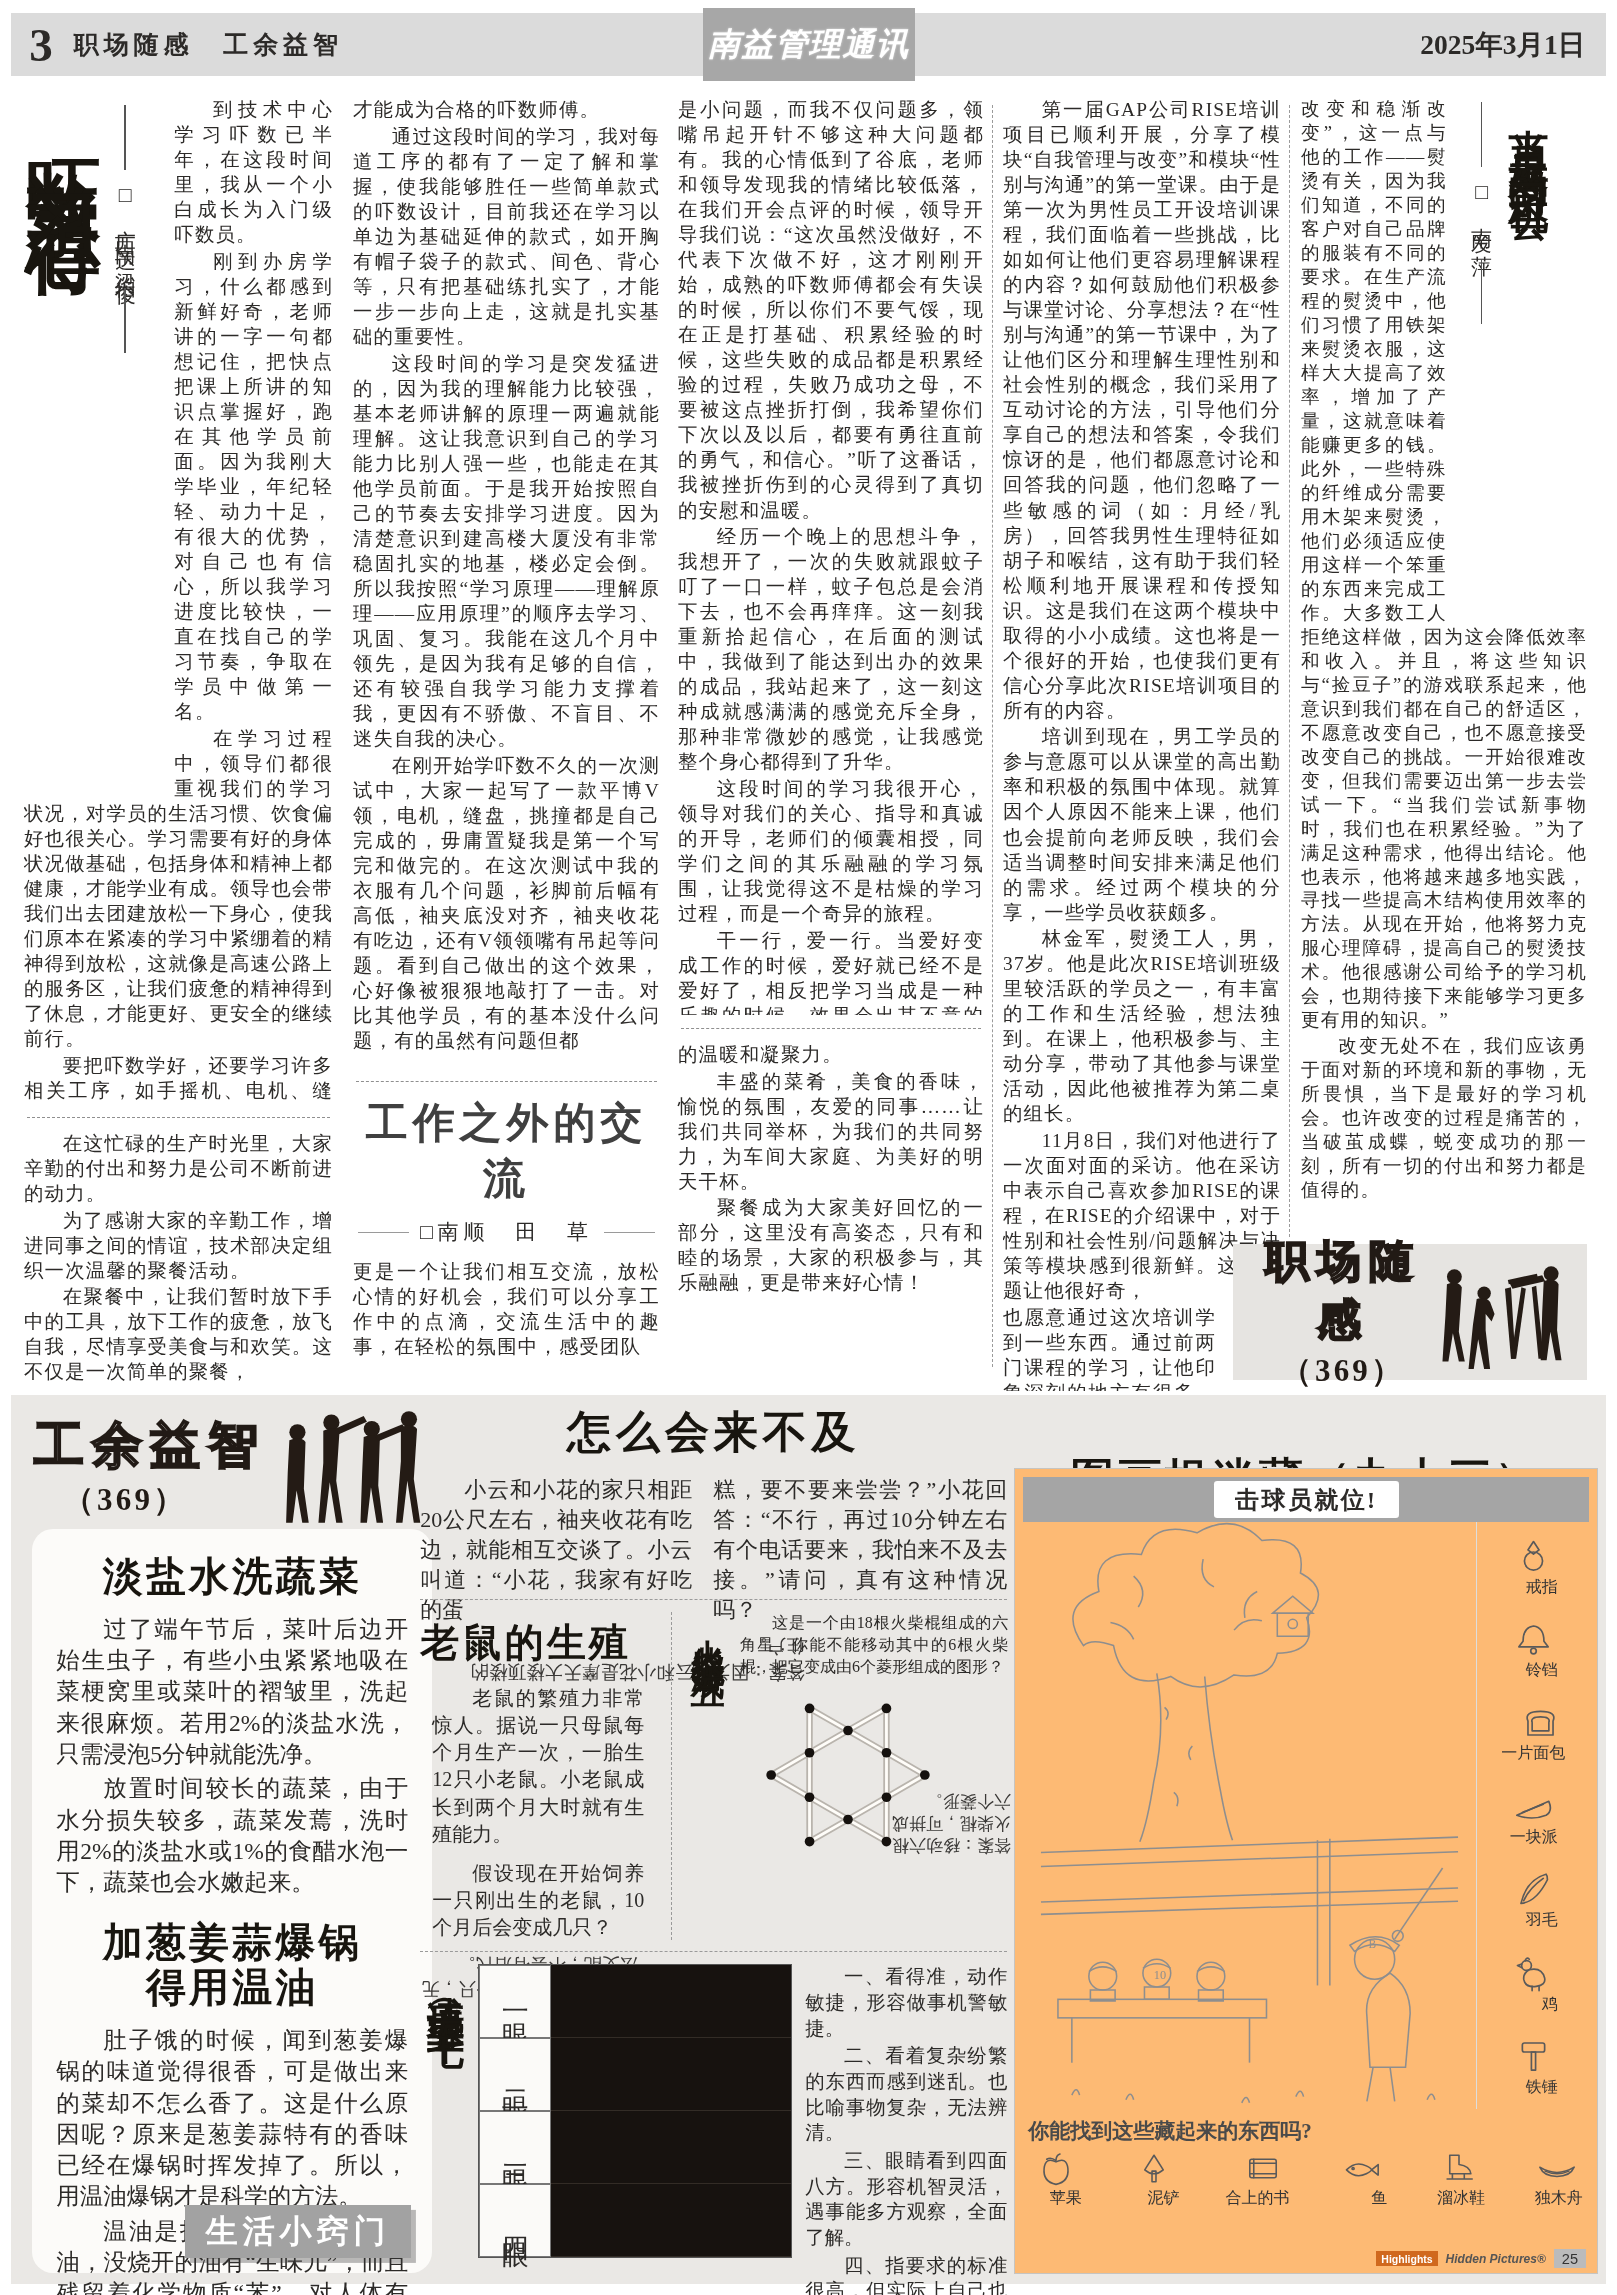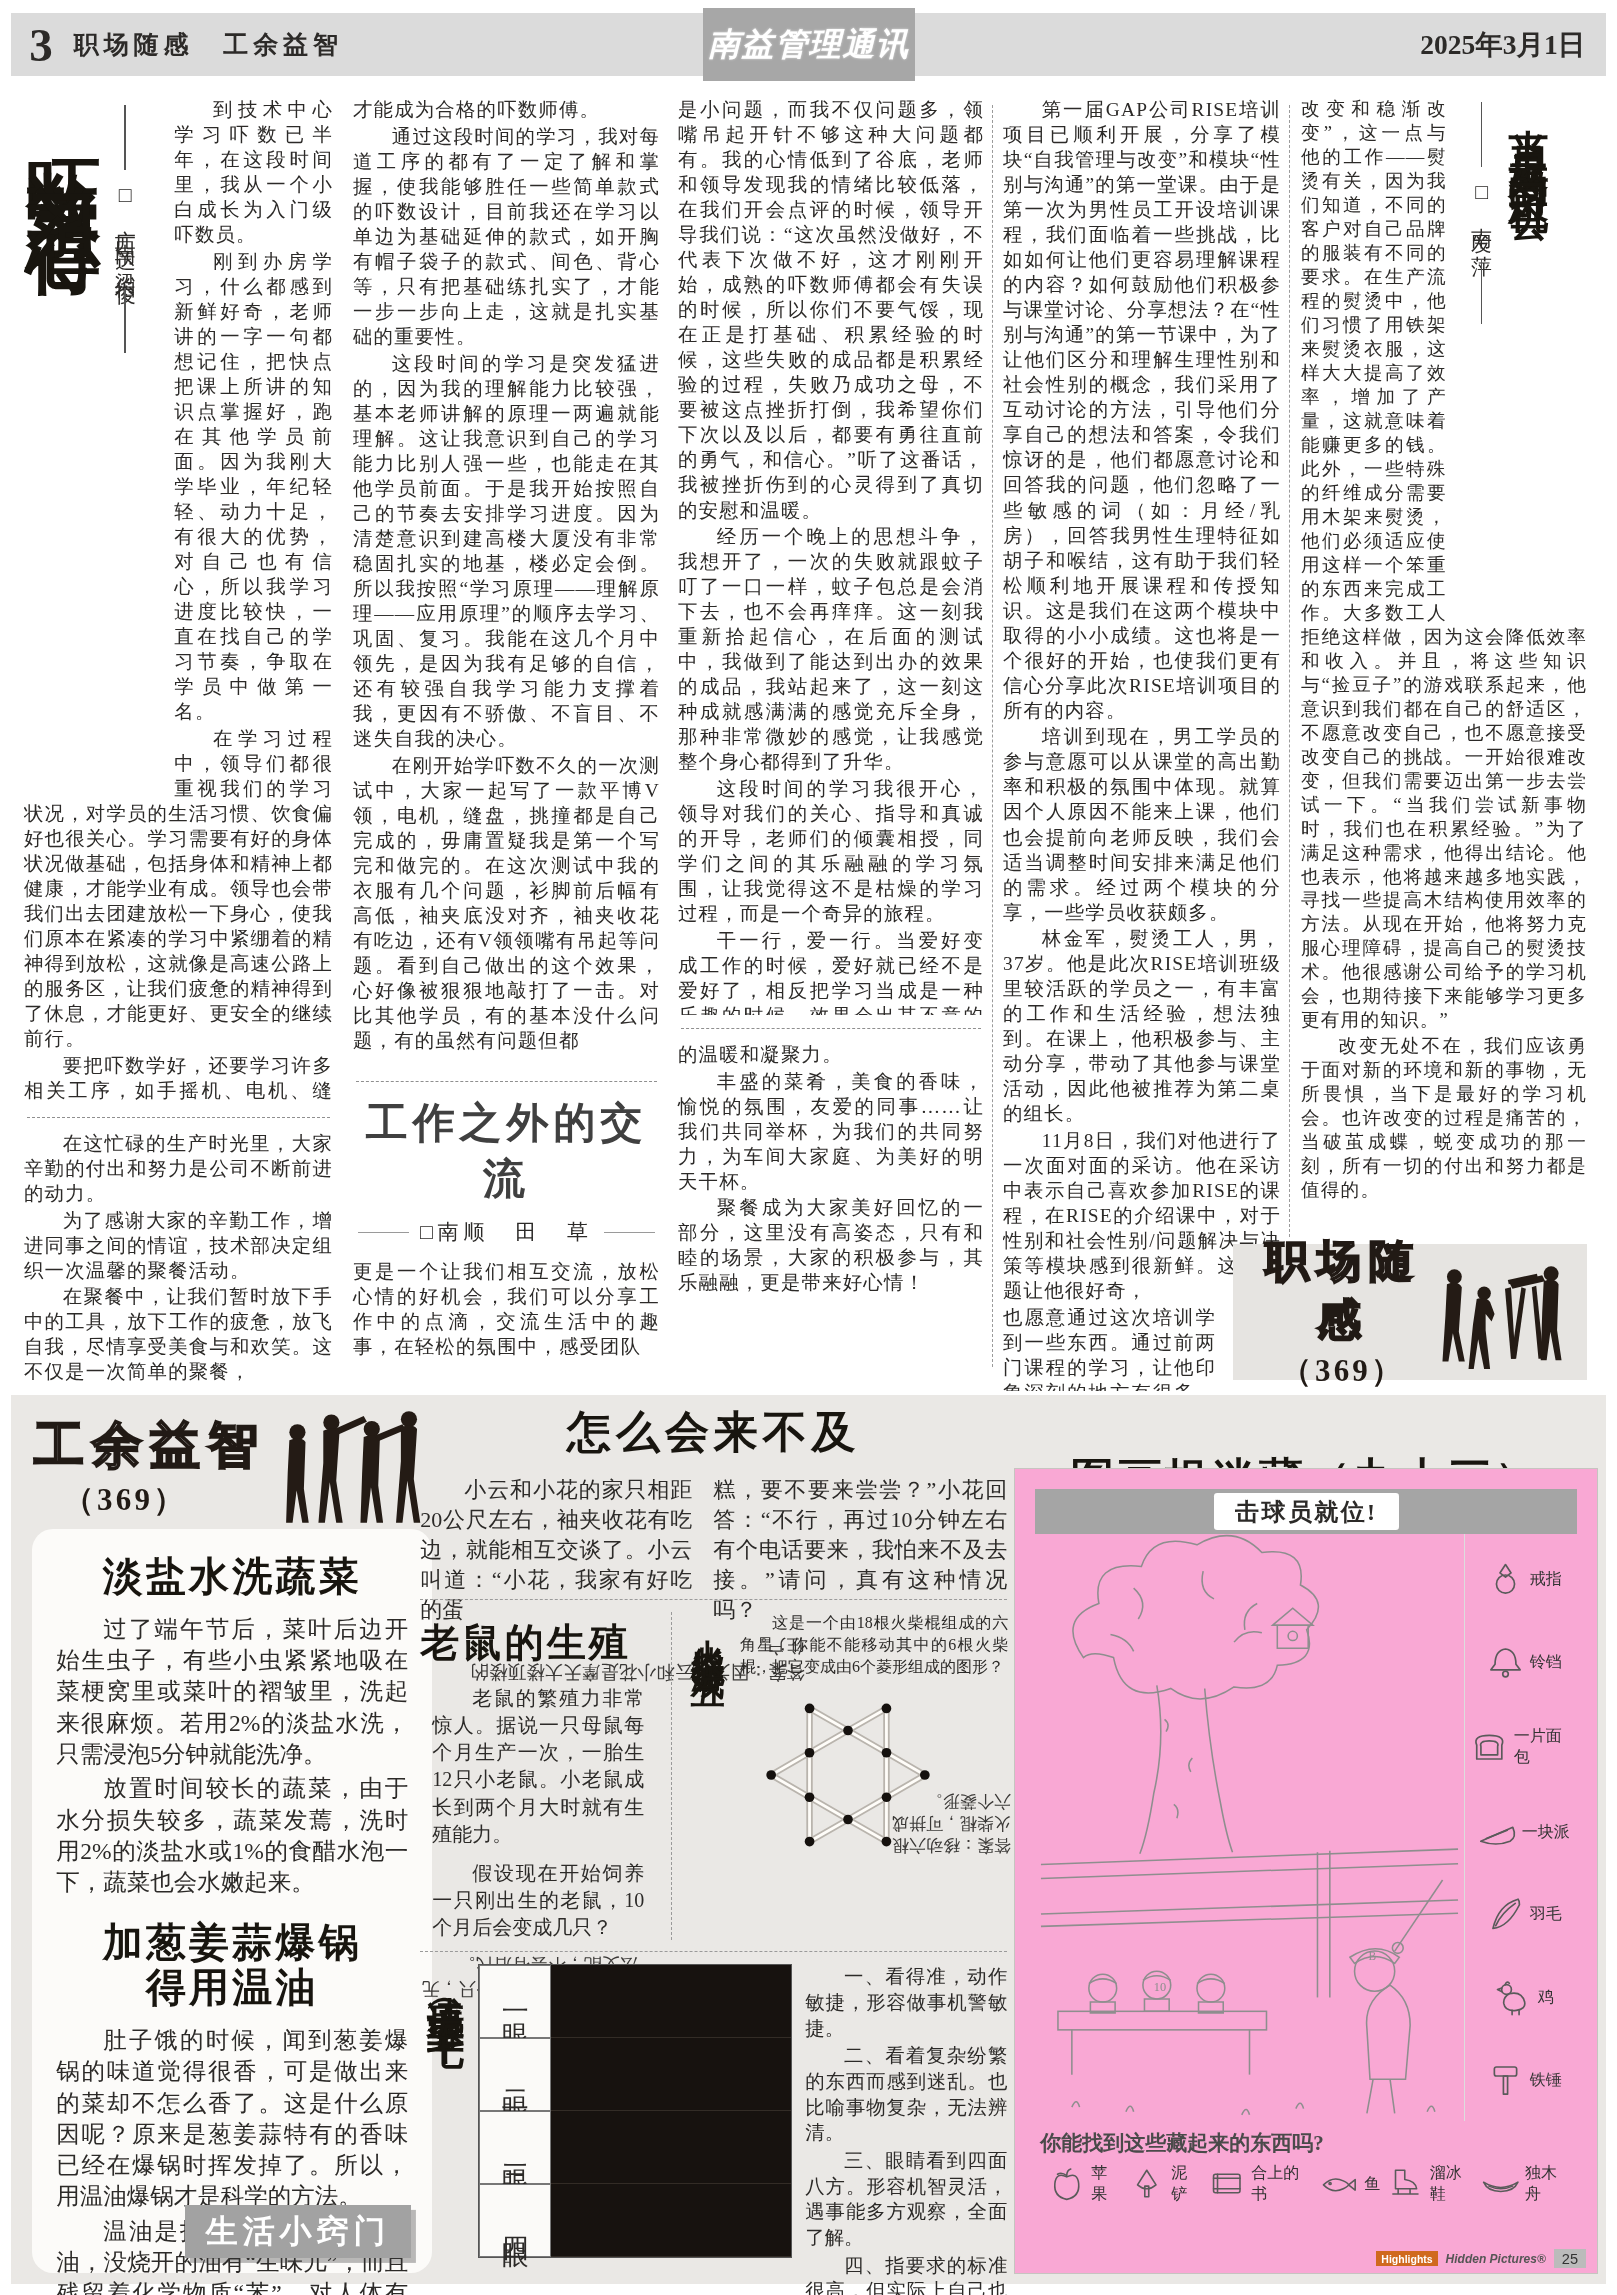--- a/index.html
+++ b/index.html
@@ -95,28 +95,28 @@
   #idiom-title{writing-mode:vertical-rl;font-size:37px;font-weight:700;letter-spacing:4.9px;height:306px;color:#18150f;margin:3.2px 8px 0 0;}
   #idiom-grid{width:312px;border:1.6px solid #555;align-self:flex-start;}
   .idiom-row{display:flex;height:73px;}
   .idiom-label{width:70px;background:#fbfaf8;border:0.8px solid #777;display:flex;align-items:center;justify-content:center;
                writing-mode:vertical-rl;font-size:27px;letter-spacing:4.9px;}
   .idiom-black{flex:1;background:#17120f;border-bottom:0.8px solid #332c26;}
   #idiom-clues{flex:1;margin-left:13px;}
   #idiom-clues p{font-size:19.4px;line-height:1.33;text-align:justify;text-indent:2em;margin:0 0 1.6px 0;}
   
   #hp-title{position:absolute;left:1003px;top:11.3px;width:584px;text-align:center;font-size:44px;font-weight:700;letter-spacing:3.2px;color:#18150f;}
-  #hp-card{position:absolute;left:1003px;top:73px;width:584px;height:806px;background:#f9a8d4;border:1.6px solid #c6c4c0;
-           box-sizing:border-box;padding:20px;}
+  #hp-card{position:absolute;left:1003px;top:73px;width:584px;height:806px;background:#fdba74;border:1.6px solid #c6c4c0;
+           box-sizing:border-box;padding:8px;}
   #hp-banner{height:45px;background:#a5a5a5;display:flex;align-items:center;justify-content:center;}
   #hp-banner span{background:#fff;padding:2.4px 21px;font-size:24px;font-weight:700;letter-spacing:2.4px;border-radius:3.2px;}
   #hp-main{display:flex;height:587px;}
   #hp-scene{flex:1;border-right:0.8px solid #ddd;}
   #hp-side{width:112px;display:flex;flex-direction:column;justify-content:space-around;align-items:center;padding-top:3.2px;}
-  .hp-item{display:flex;flex-direction:row;align-items:center;}
+  .hp-item{display:flex;flex-direction:column;align-items:flex-end;}
   .hp-item .lbl{font-size:16px;color:#333;margin-top:1.6px;}
   #hp-caption{font-size:21px;font-weight:700;color:#4a4a4a;margin:8px 3.2px 4.9px 4.9px;}
   #hp-bottomrow{display:flex;justify-content:space-between;padding:0 6.5px;}
   #hp-footer{position:absolute;right:11.3px;bottom:4.9px;display:flex;align-items:center;gap:8px;}
   #hp-brand{background:#d0691e;color:#fff;font-size:10.5px;font-weight:700;padding:1.6px 4.9px;}
   #hp-logotext{font-size:12px;font-weight:700;color:#555;font-style:italic;}
   #hp-pagenum{background:#bbb;color:#333;font-size:14.6px;padding:1.6px 8px;}
   .lineart{stroke:#8e8e8e;fill:none;stroke-width:2;}
   .icon-art{stroke:#5a5a5a;fill:none;stroke-width:2.4;stroke-linejoin:round;stroke-linecap:round;}
 </style>

